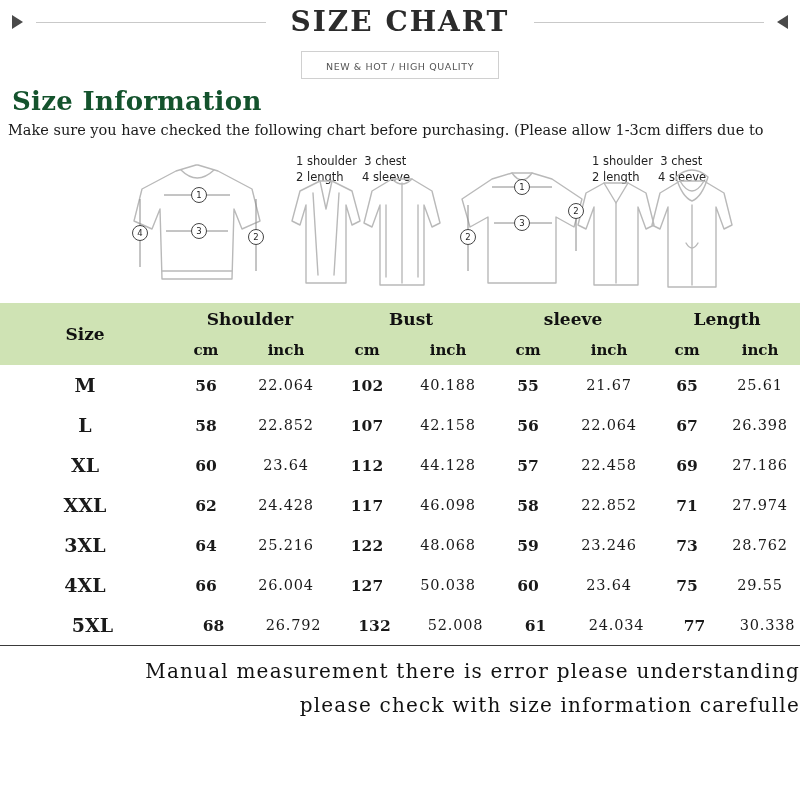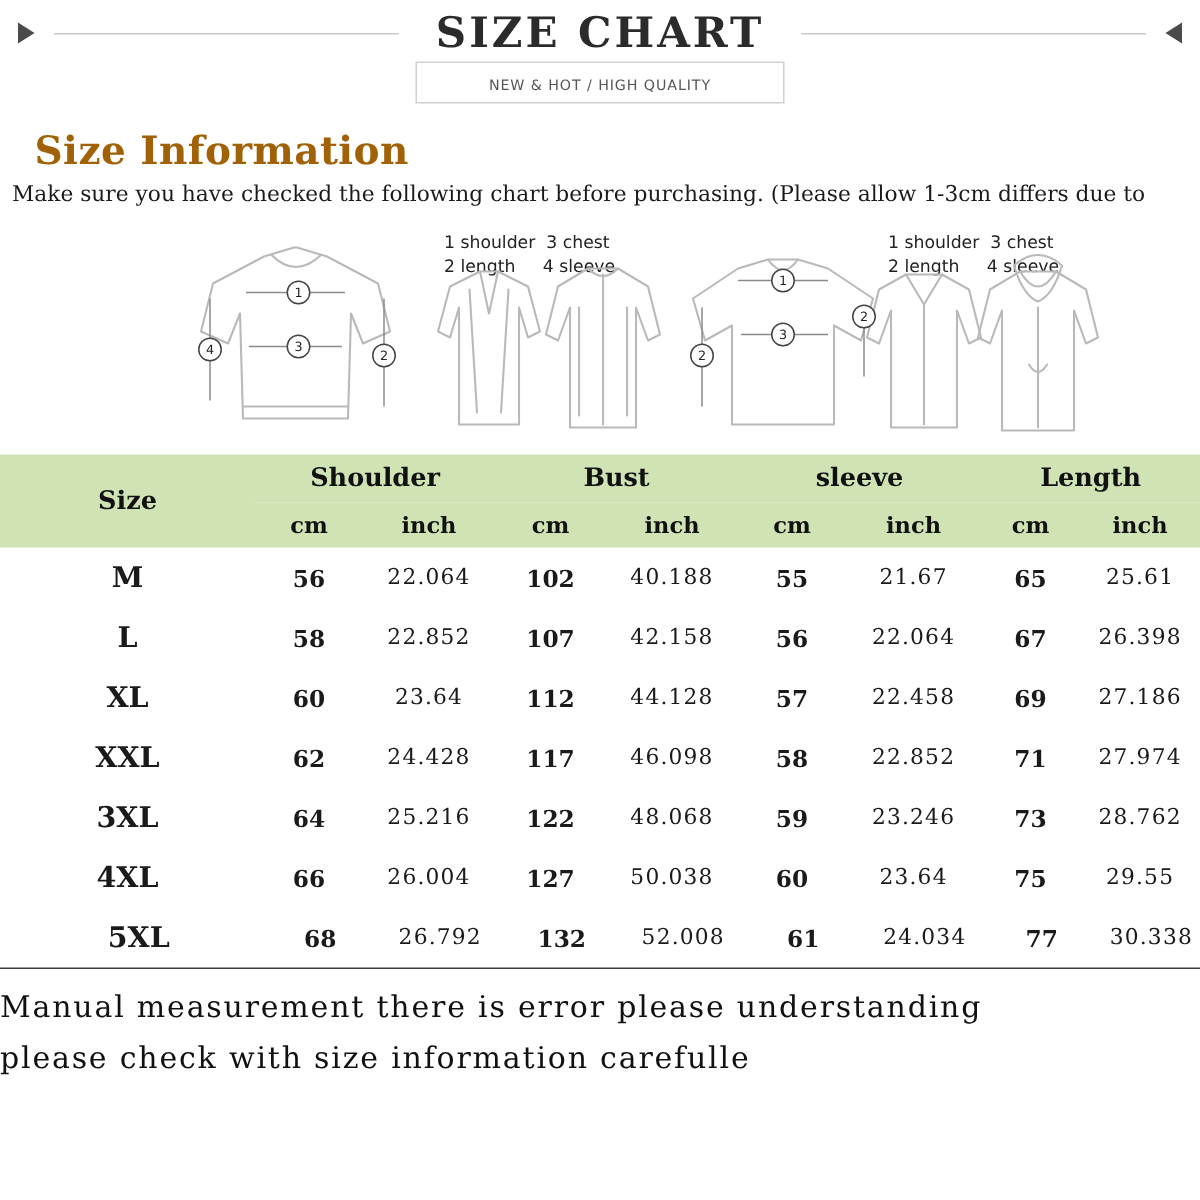--- a/index.html
+++ b/index.html
@@ -56,44 +56,44 @@
   .header-title {
     text-align: center;
     font-family: "DejaVu Serif", serif;
     font-size: 28px;
     font-weight: bold;
     letter-spacing: 2px;
     color: #2b2b2b;
     line-height: 32px;
   }
   .header-sub-wrap {
-    margin: 3px auto 0;
-    width: 246px;
+    margin: 13px auto 0;
+    width: 198px;
     border: 1px solid #d0d0d0;
     text-align: center;
     padding: 3px 0 4px;
     box-sizing: border-box;
   }
   .header-sub {
     font-family: "DejaVu Sans", sans-serif;
     font-size: 9.5px;
     letter-spacing: 0.6px;
     color: #555;
   }
 
   
   .info {
     padding: 18px 8px 0 8px;
   }
   .info h2 {
-    margin: 0 0 4px 15px;
+    margin: 0 0 4px 4px;
     font-family: "DejaVu Serif", serif;
     font-size: 26px;
     font-weight: bold;
-    color: #a16207;
+    color: #14532d;
     letter-spacing: 0.3px;
   }
   .info p {
     margin: 0;
     font-family: "DejaVu Serif", serif;
     font-size: 14.5px;
     line-height: 21px;
     color: #1a1a1a;
   }
   .hl-red { color: #e8130f; }
@@ -173,21 +173,21 @@
     font-weight: bold;
   }
   .c-in {
     font-family: "DejaVu Serif", serif;
     font-size: 14.5px;
     letter-spacing: 0.8px;
   }
 
   
   .footer {
-    text-align: left;
+    text-align: right;
     margin-top: 8px;
     font-family: "DejaVu Serif", serif;
     font-size: 20px;
     line-height: 34px;
     letter-spacing: 1.2px;
     color: #111;
   }
 </style>
 </head>
 <body>

